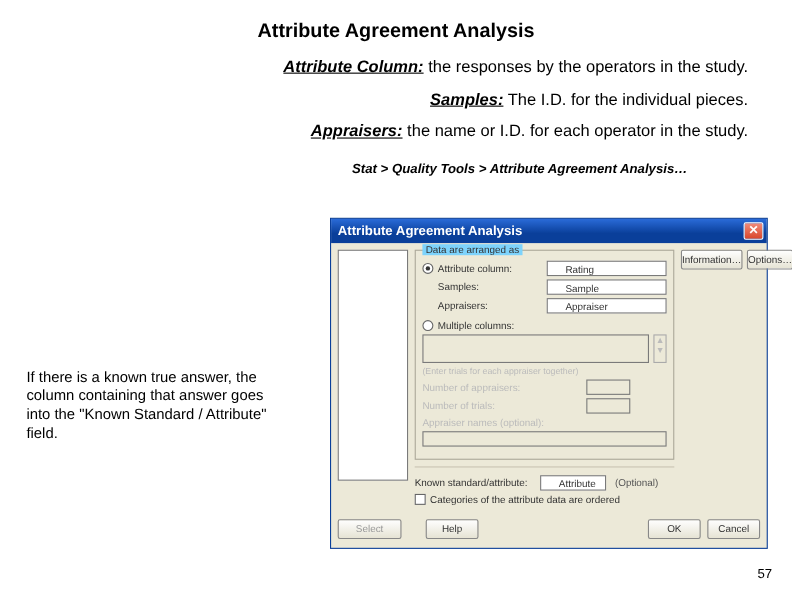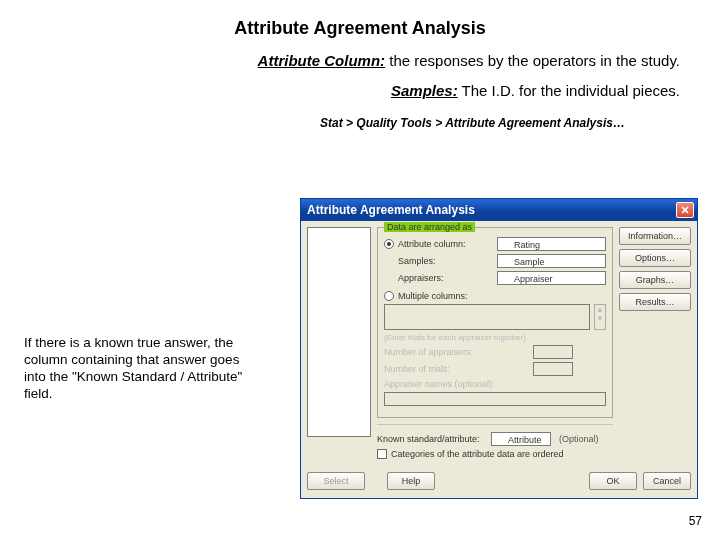--- a/index.html
+++ b/index.html
@@ -97,21 +97,21 @@
   }
   .midcol { flex: 1; position: relative; }
   .group {
     border: 1px solid #aca899;
     padding: 6px 6px 8px 6px;
     position: relative;
   }
   .group-title {
     position: absolute;
     top: -6px; left: 6px;
-    background: #84cc16;
+    background: #7dd3fc;
     padding: 0 3px;
     font-size: 9px;
   }
   .row { display: flex; align-items: center; margin: 3px 0; gap: 4px; }
   .radio, .check {
     width: 10px; height: 10px; border: 1px solid #666;
     background: #fff; display: inline-block; flex-shrink: 0;
   }
   .radio { border-radius: 50%; position: relative; }
   .radio.checked::after {
@@ -119,21 +119,21 @@
     width: 4px; height: 4px; background: #333; border-radius: 50%;
   }
   .lbl { flex: 0 0 95px; font-size: 9px; }
   .lbl-wide { flex: 0 0 145px; font-size: 9px; }
   .txt {
     flex: 1; height: 14px; background: #fff;
     border: 1px solid #7a7a7a; padding: 0 16px;
     font-size: 9px; line-height: 14px; overflow: hidden;
   }
   .txt.disabled { background: #ece9d8; color: #999; }
-  .btncol { width: 72px; display: flex; flex-direction: column; gap: 4px; }
+  .btncol { width: 72px; display: flex; flex-direction: row; gap: 4px; }
   .btn {
     height: 18px; border: 1px solid #888;
     background: linear-gradient(to bottom,#fefefe,#e6e3d4);
     font-size: 9px; text-align: center; line-height: 16px;
     border-radius: 2px;
   }
   .btn.disabled { color: #999; }
   .section-lower {
     margin-top: 6px;
     border-top: 1px solid #c8c4b2;
@@ -152,20 +152,23 @@
 <body>
 
 <div class="slide-title">Attribute Agreement Analysis</div>
 
 <div class="defs">
   <p>
     <span class="term">Attribute Column:</span><span> the responses by the operators in the study.</span>
   </p>
   <p>
     <span class="term">Samples:</span><span> The I.D. for the individual pieces.</span>
+  </p>
+  <p>
+    <span class="term">Appraisers:</span><span> the name or I.D. for each operator in the study.</span>
   </p>
 </div>
 
 <div class="menu-path">Stat &gt; Quality Tools &gt; Attribute Agreement Analysis…</div>
 
 <div class="note">If there is a known true answer, the column containing that answer goes into the "Known Standard / Attribute" field.</div>
 
 <div class="dlg">
   <div class="titlebar">
     <span>Attribute Agreement Analysis</span>

